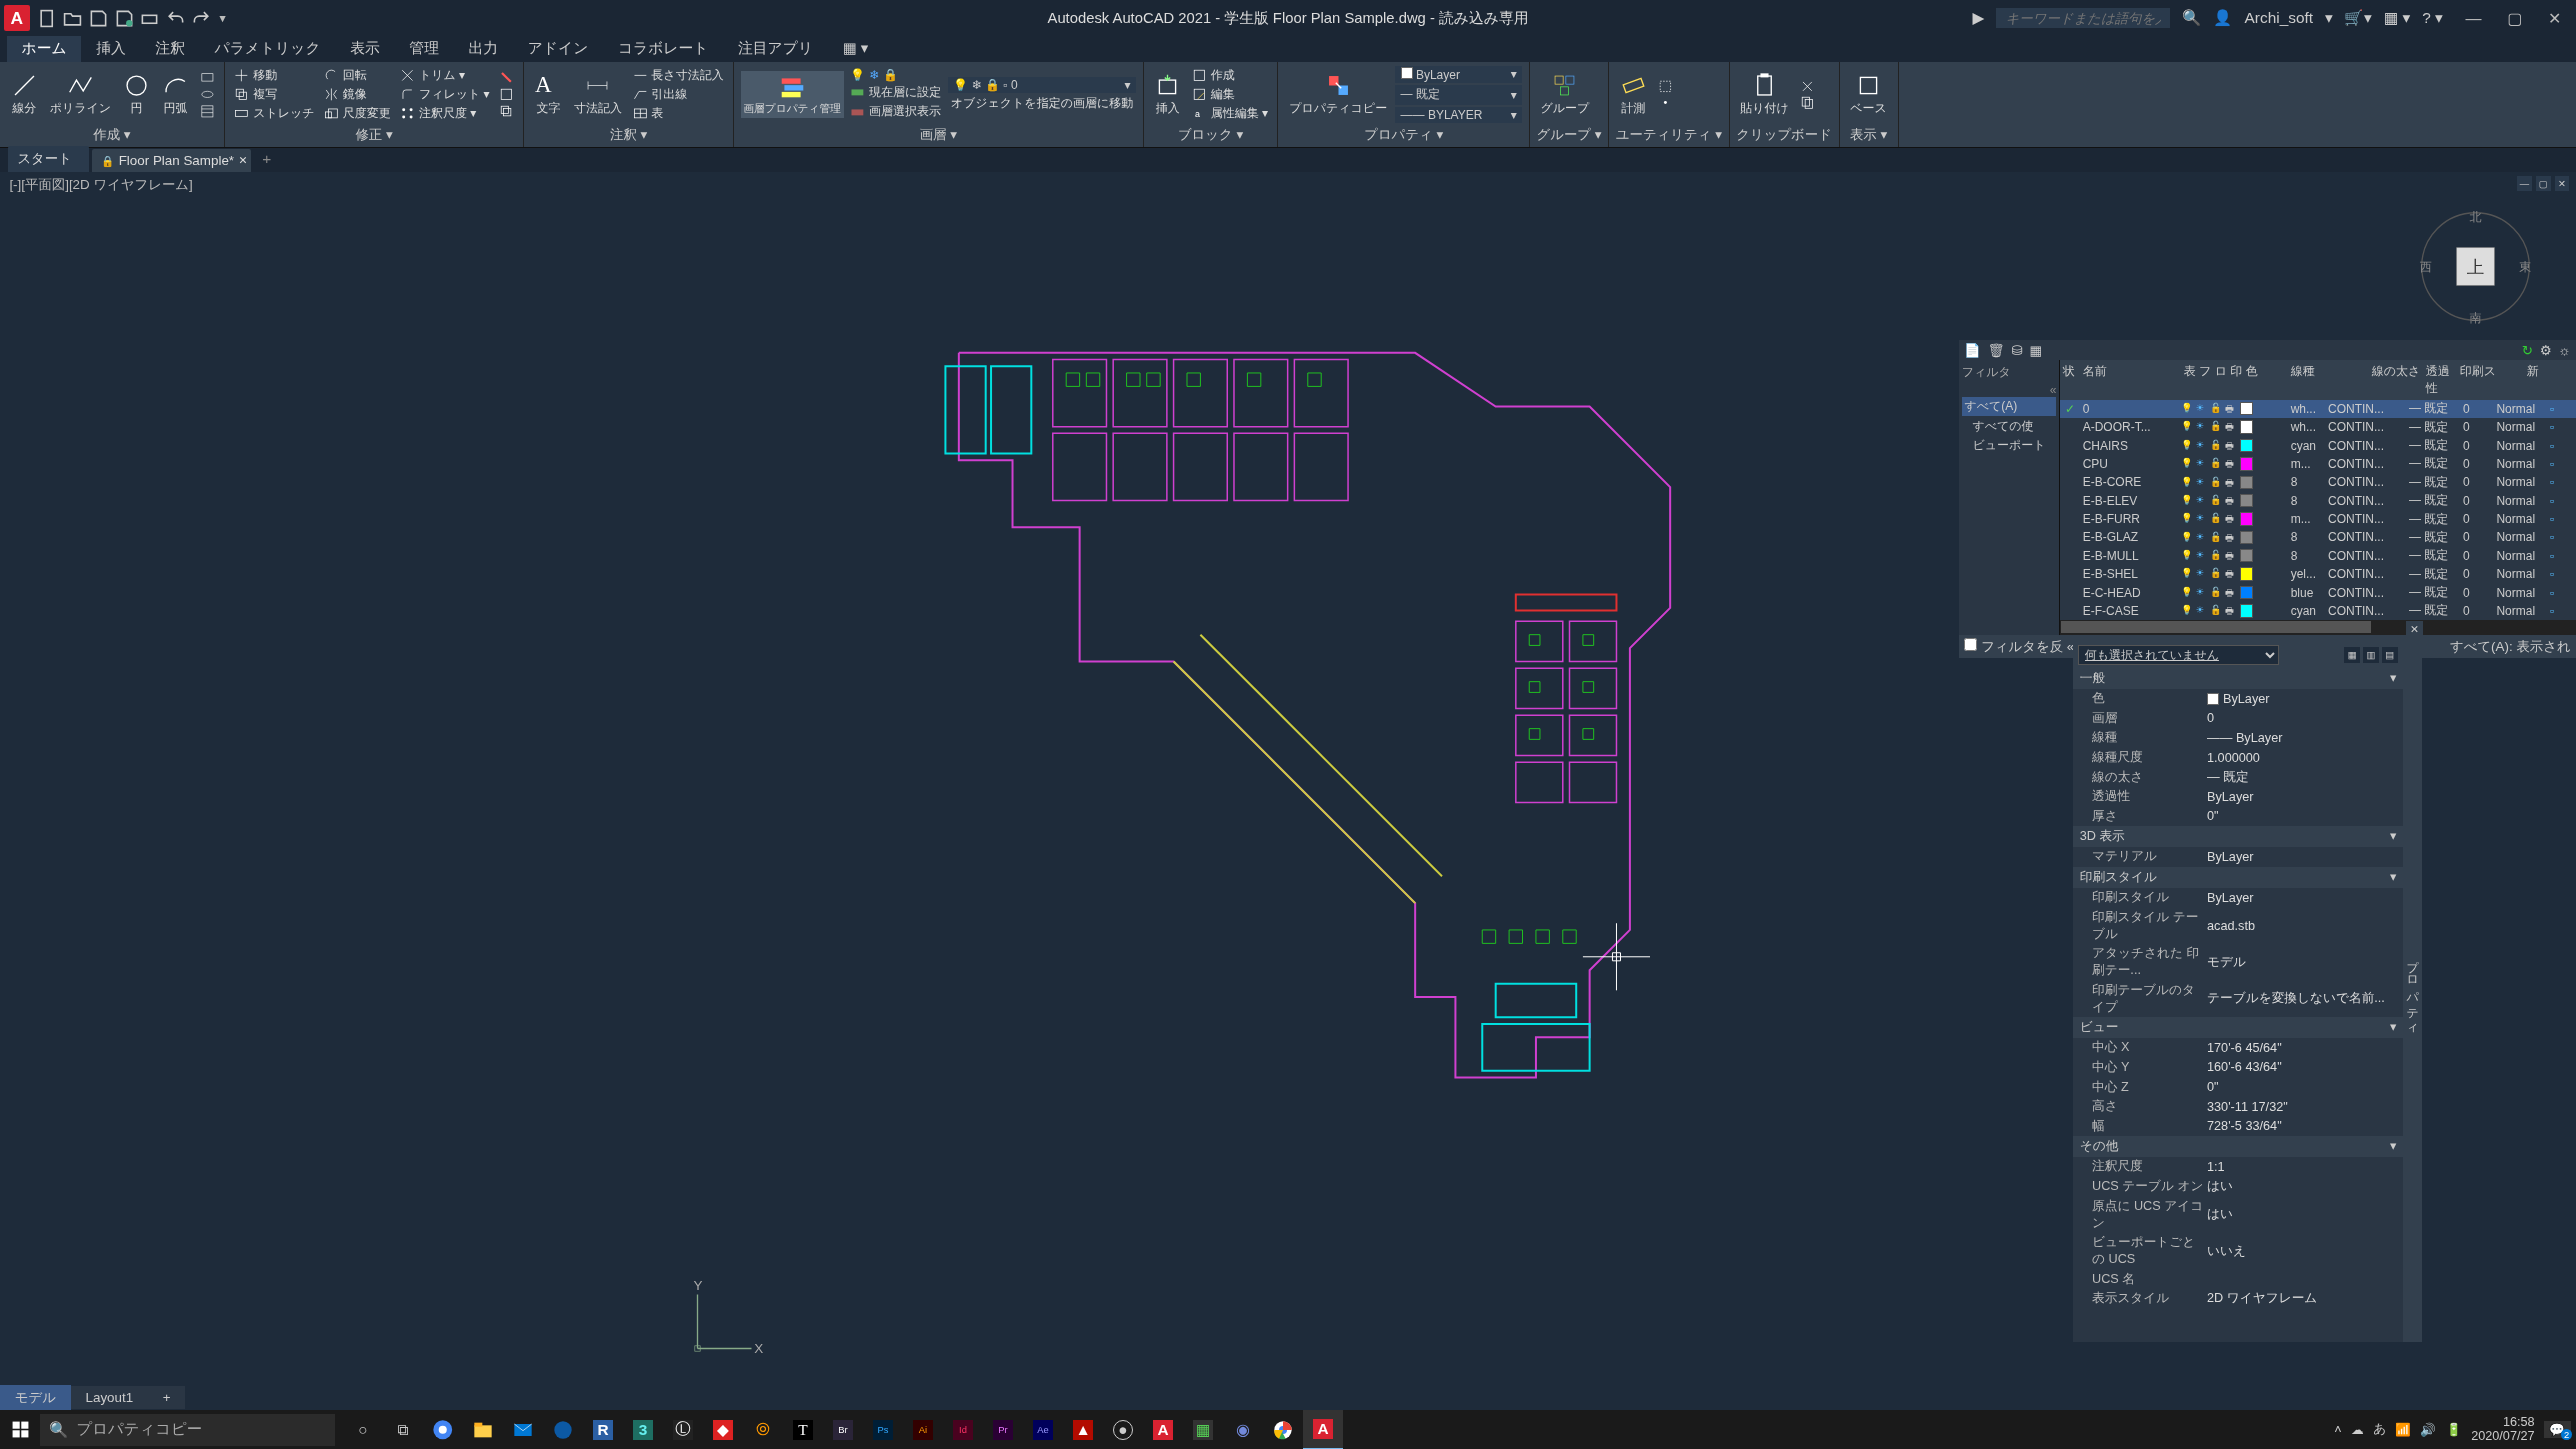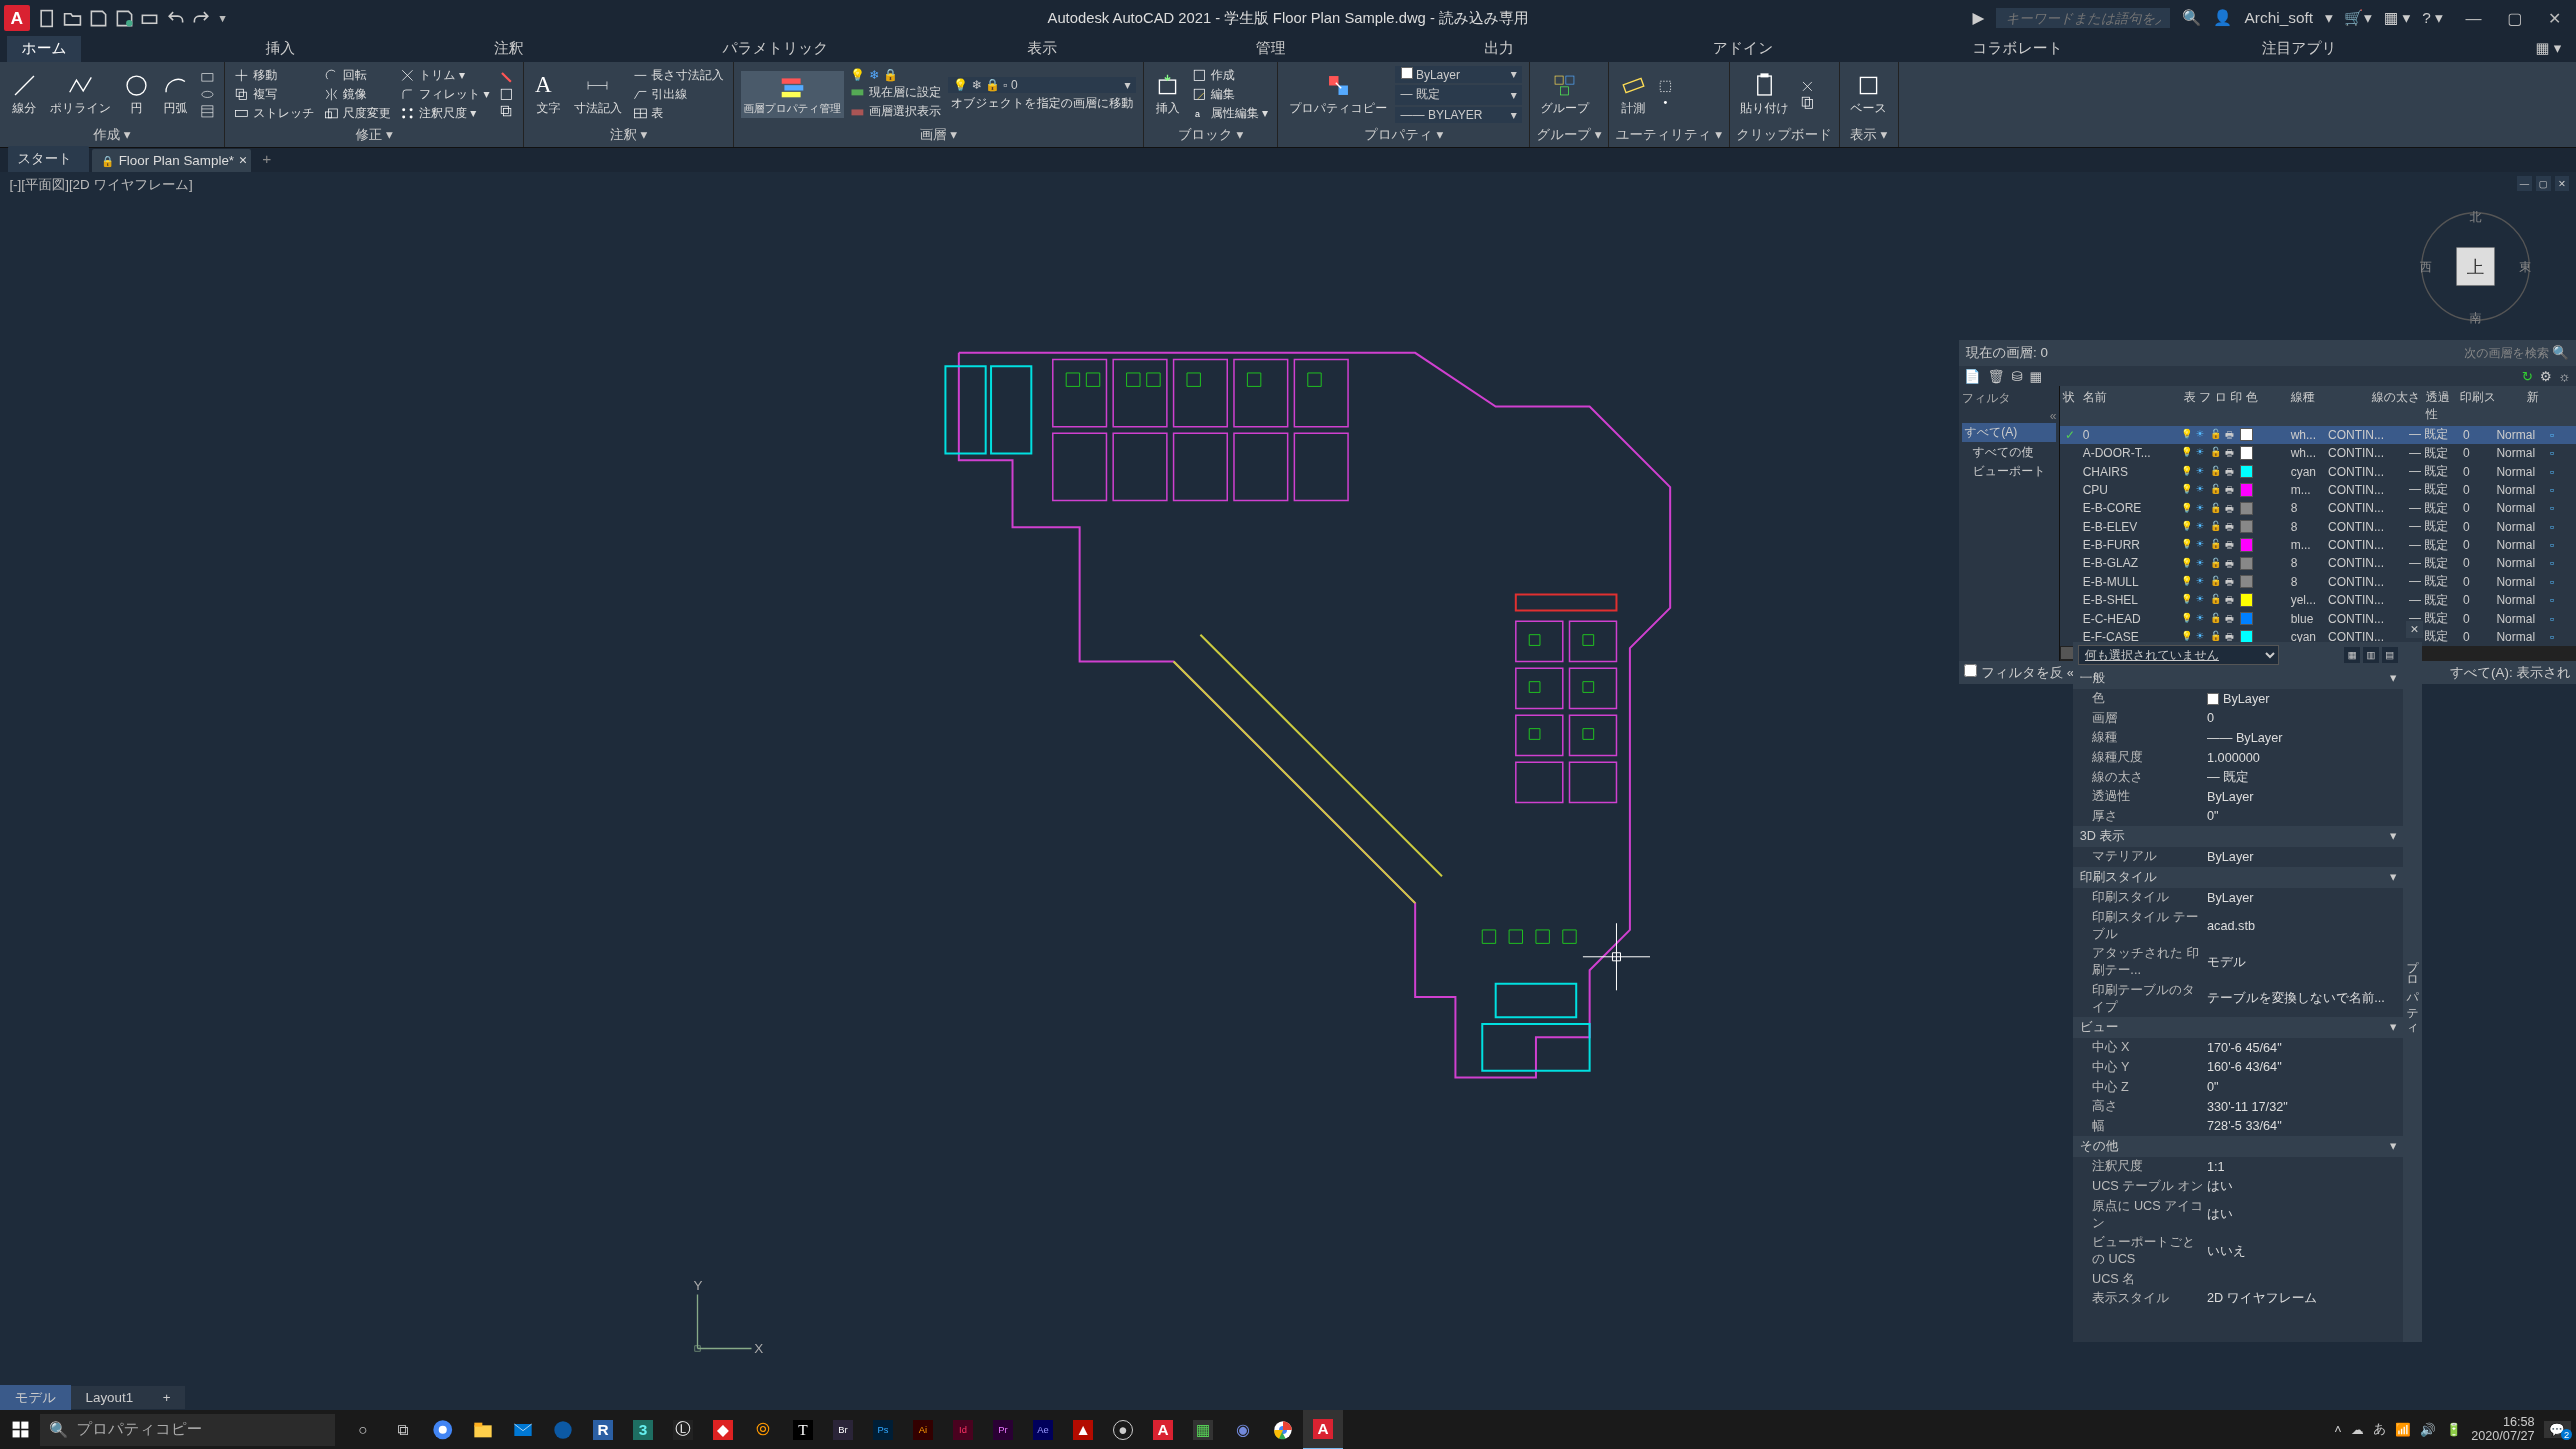--- a/index.html
+++ b/index.html
@@ -6,21 +6,21 @@
 body { background:#1e2b3a; color:#ccc; width:2576px; height:1449px; overflow:hidden; font-size:15.4px; position:relative; }
 .titlebar { height:36px; background:#1b2634; display:flex; align-items:center; padding:0 4px; }
 .logo { width:25.5px; height:25.5px; background:#d92231; color:#fff; display:flex; align-items:center; justify-content:center; font-weight:bold; font-size:17.4px; border-radius:2px; margin-right:8px; }
 .qat { display:flex; gap:6.7px; }
 .qat-icon { width:19px; height:19px; color:#bbb; cursor:pointer; }
 .title-center { position:absolute; left:50%; transform:translateX(-50%); color:#ddd; font-size:14.8px; }
 .title-right { margin-left:auto; display:flex; align-items:center; gap:12px; }
 .searchbox { background:#2a3a4c; border:none; color:#aaa; padding:2.7px 9.4px; width:174px; font-size:13.4px; font-style:italic; }
 .wincontrols span { padding:0 10.7px; color:#bbb; font-size:16px; cursor:pointer; }
 
-.menubar { height:25.5px; background:#1b2634; display:flex; padding-left:6.7px;justify-content:space-between; }
+.menubar { height:25.5px; background:#1b2634; display:flex; padding-left:6.7px; }
 .menu-tab { padding:3.4px 14.8px; color:#ccc; font-size:14.8px; cursor:pointer; }
 .menu-tab.active { background:#2b3b4e; color:#fff; }
 
 .ribbon { height:86px; background:#33404e; display:flex; border-bottom:0.7px solid #111; }
 .ribbon-panel { border-right:0.7px solid #222; padding:2.7px 6.7px 1.3px; display:flex; flex-direction:column; }
 .ribbon-panel-body { flex:1; display:flex; align-items:center; gap:4px; }
 .ribbon-panel-label { text-align:center; color:#ccc; font-size:13.4px; padding:1.3px 0; }
 .rbtn { display:flex; flex-direction:column; align-items:center; gap:1.3px; padding:1.3px 4px; cursor:pointer; }
 .rbtn svg, .rbtn .ico { width:27px; height:27px; }
 .rbtn-lbl { font-size:12px; color:#ddd; }
@@ -616,27 +616,20 @@
     <rect x="870" y="400" width="150" height="24" fill="none" stroke="#e03030" stroke-width="2"></rect>
 
     <g stroke="#fff" stroke-width="1">
       <line x1="970" y1="940" x2="1070" y2="940"></line>
       <line x1="1020" y1="890" x2="1020" y2="990"></line>
       <rect x="1014" y="934" width="12" height="12" fill="none"></rect>
     </g>
   </svg>
 
   <div class="layers-panel">
-    <div class="layers-header">
-      <span>現在の画層: 0</span>
-      <div>
-        <span style="color:#888;font-size:12px">次の画層を検索</span>
-        <span>🔍</span>
-      </div>
-    </div>
     <div class="layers-toolbar">
       <span>📄</span>
       <span>🗑</span>
       <span>⛁</span>
       <span>▦</span>
       <span style="flex:1"></span>
       <span style="color:#3c3">↻</span>
       <span>⚙</span>
       <span>☼</span>
     </div>

